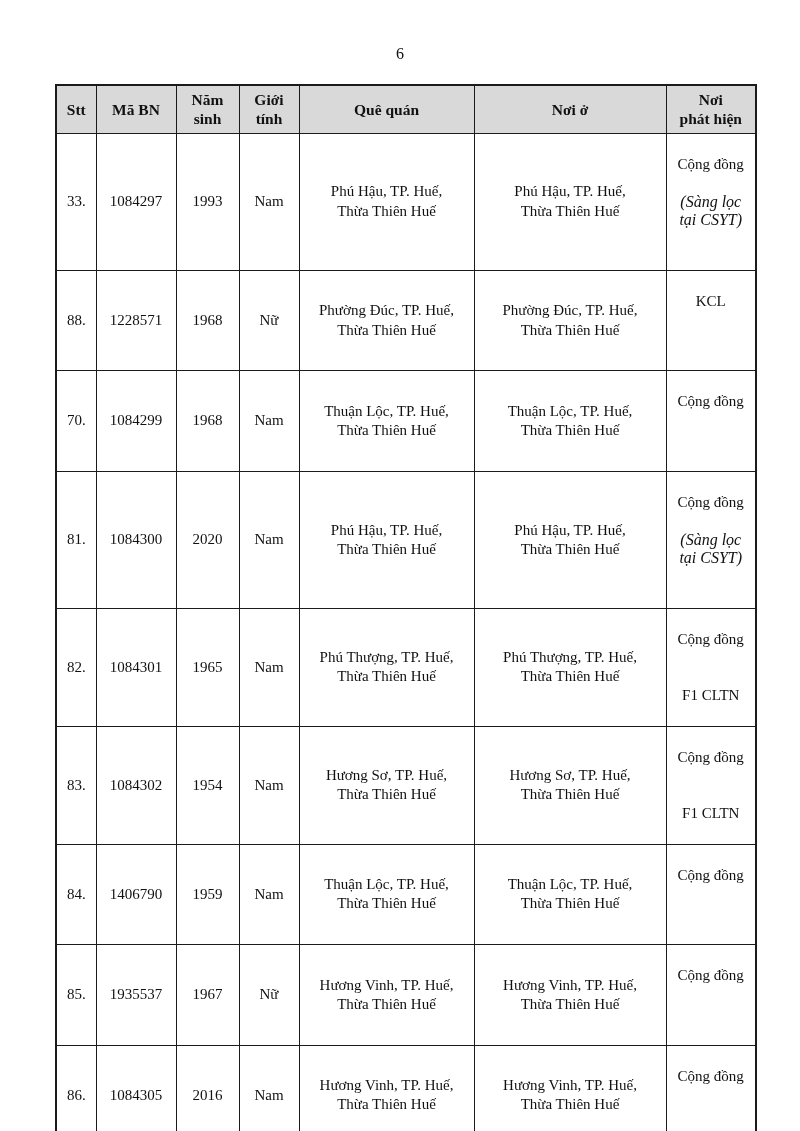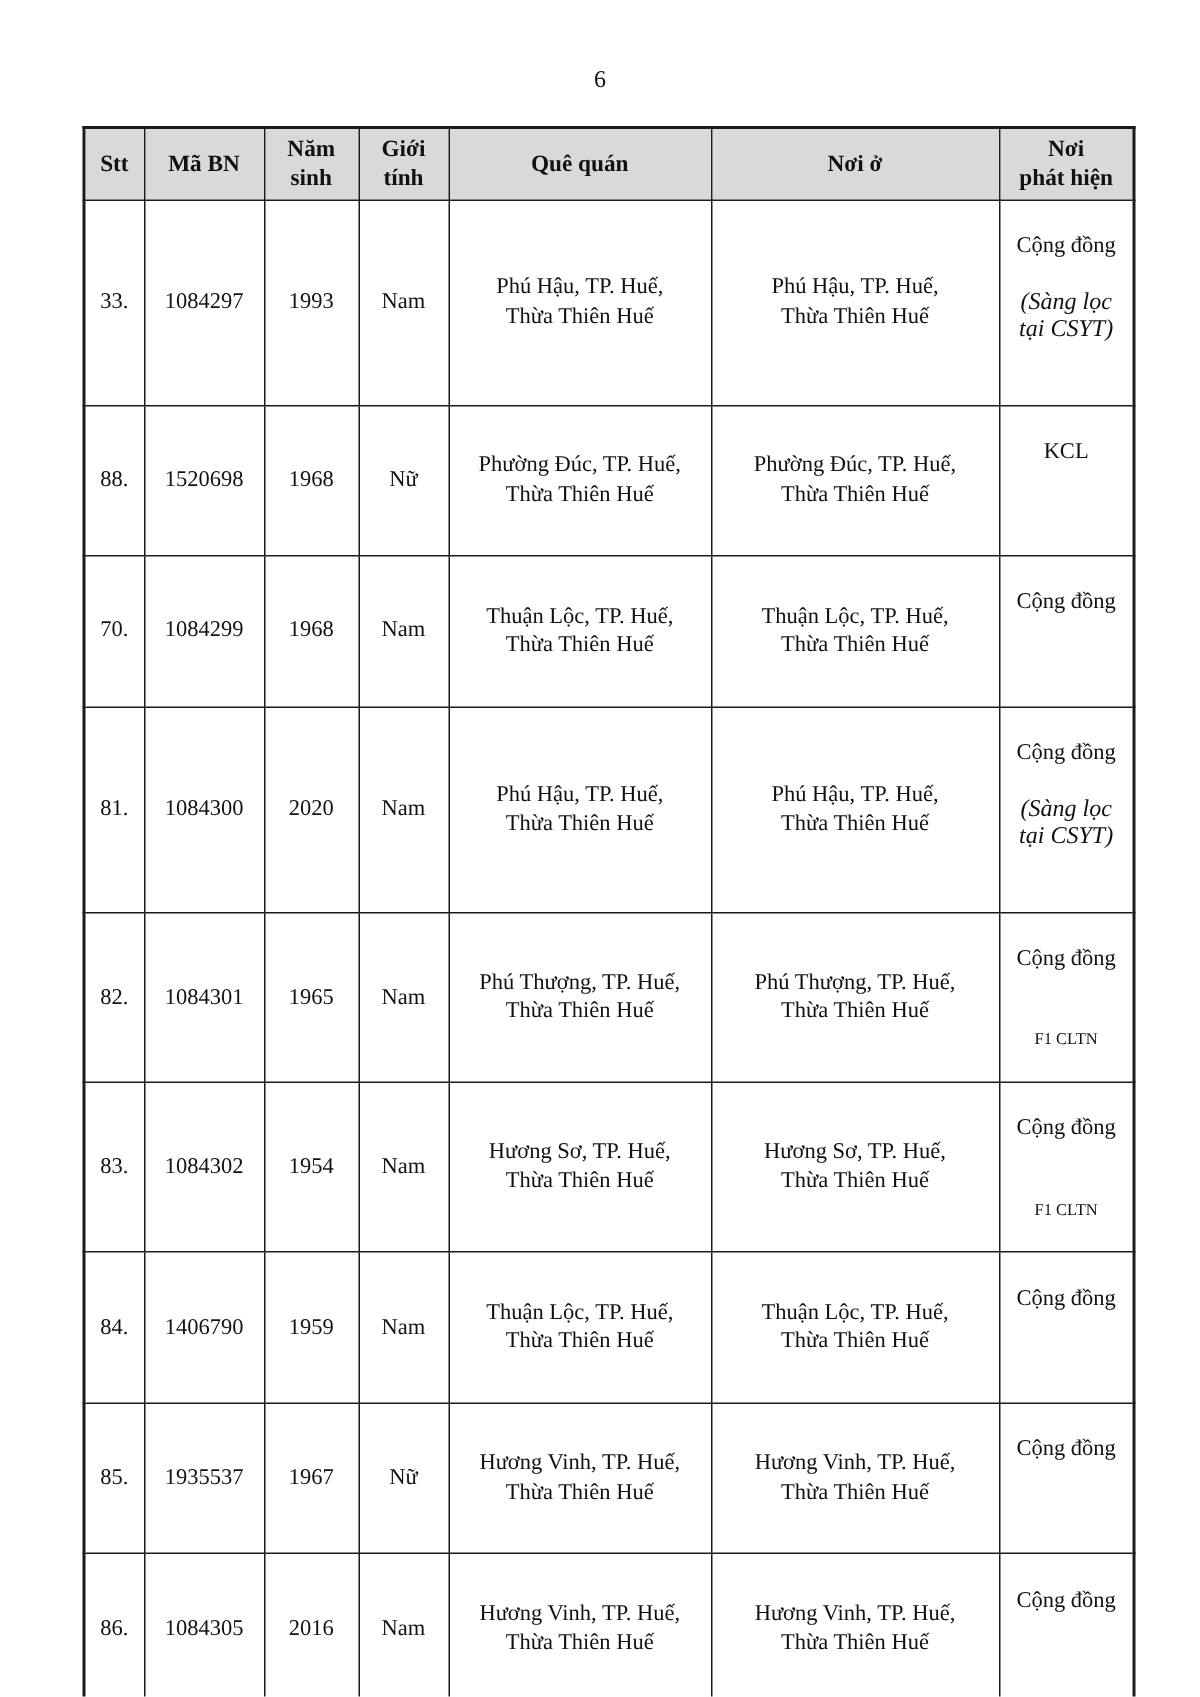--- a/index.html
+++ b/index.html
@@ -50,21 +50,21 @@
   }
   .ph-main { display: block; line-height: 1.25; }
   .ph-note {
     display: block;
     font-style: italic;
     font-size: 16px;
     line-height: 1.15;
   }
   .ph-sub {
     display: block;
-    font-size: 11px;
+    font-size: 15px;
     line-height: 1.15;
   }
 </style>
 </head>
 <body>
 
 <div>
 
   <div class="page-number">6</div>
 
@@ -104,21 +104,21 @@
 Thừa Thiên Huế</td>
     <td>
       <span class="ph-main">Cộng đồng</span>
       <span class="ph-note">(Sàng lọc tại CSYT)</span>
       <span class="ph-sub"></span>
     </td>
   </tr>
 
   <tr>
     <td>88.</td>
-    <td>1520698</td>
+    <td>1228571</td>
     <td>1968</td>
     <td>Nữ</td>
     <td class="cell-left">Phường Đúc, TP. Huế,
 Thừa Thiên Huế</td>
     <td class="cell-left">Phường Đúc, TP. Huế,
 Thừa Thiên Huế</td>
     <td>
       <span class="ph-main">KCL</span>
       <span class="ph-note"></span>
       <span class="ph-sub"></span>

